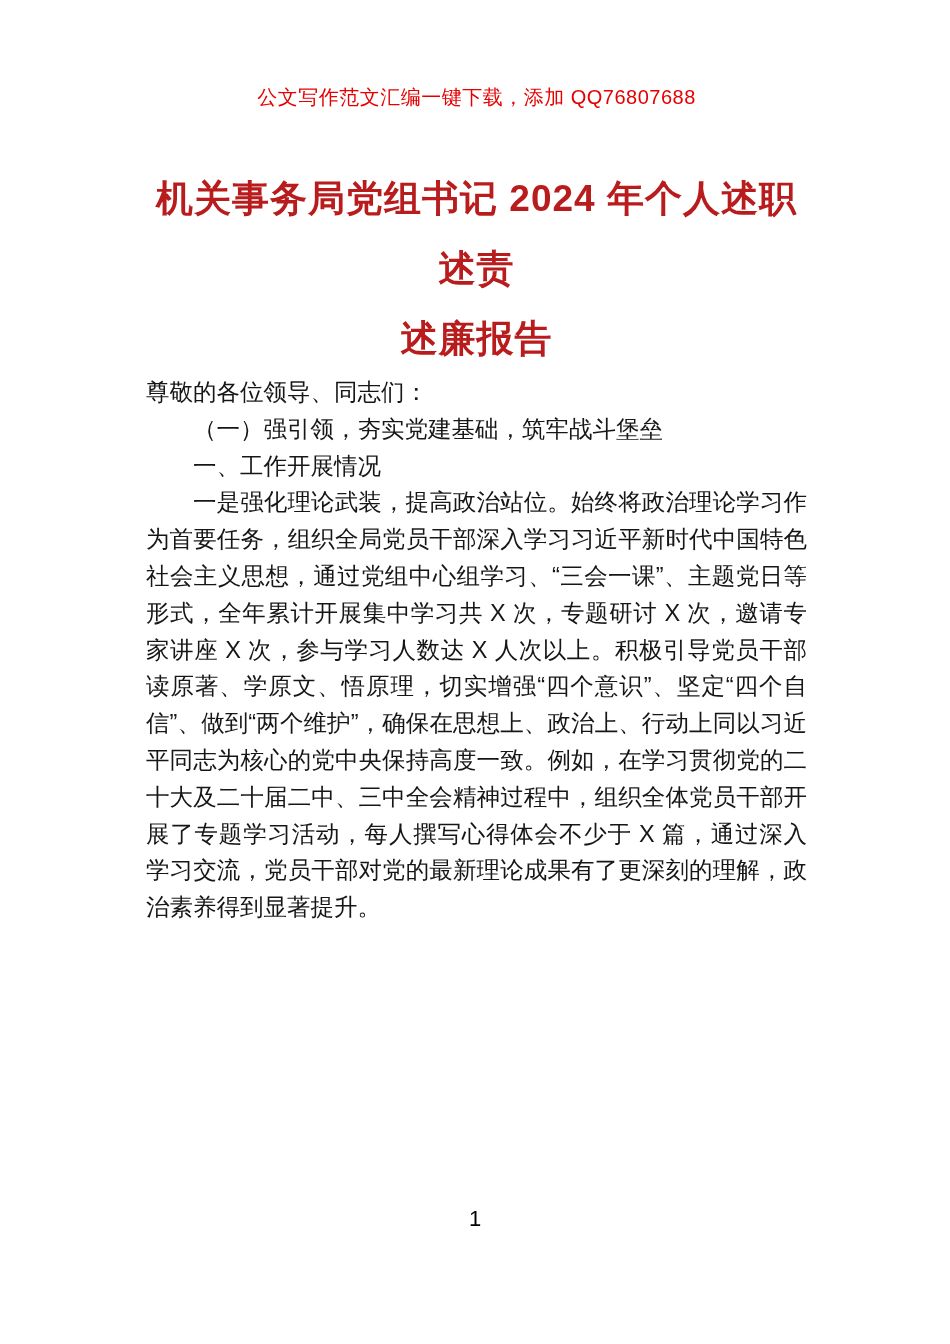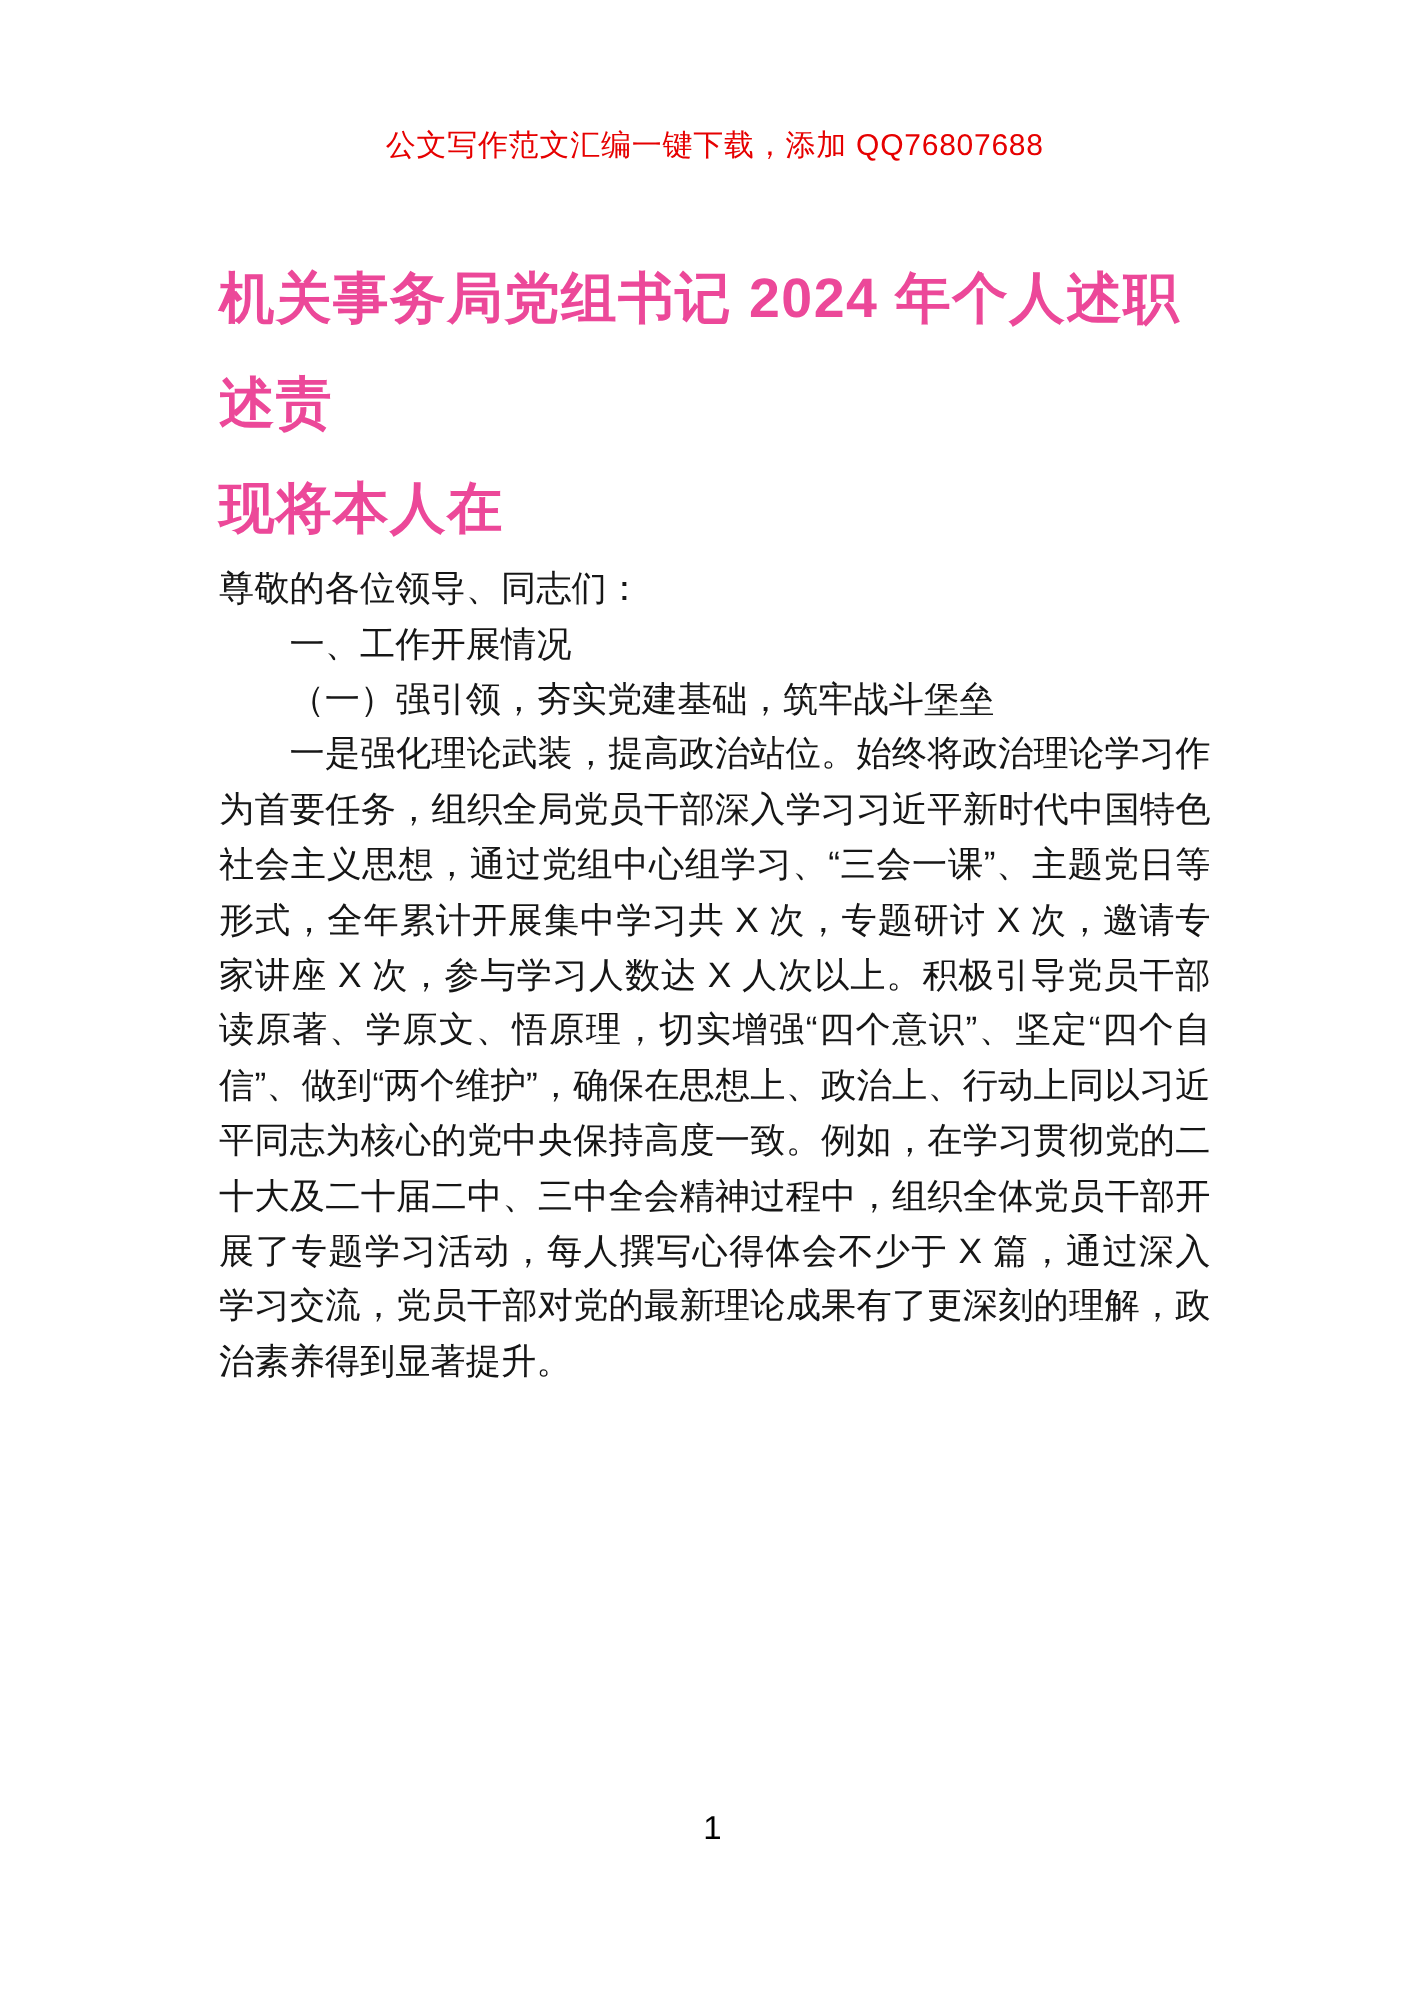--- a/index.html
+++ b/index.html
@@ -26,24 +26,25 @@
   }
   .notice {
     text-align: center;
     color: var(--accent);
     font-size: 20px;
     line-height: 26px;
     letter-spacing: 0.5px;
   }
   .title {
     margin-top: 54px;
+    text-align: center;
     font-size: 37px;
     font-weight: 700;
     line-height: 70px;
-    color: #ec4899;
+    color: #b91c1c;
     letter-spacing: 1px;
   }
   .doc-body {
     font-size: 23.5px;
     line-height: 36.8px;
     text-align: justify;
     text-justify: inter-ideograph;
     color: #161616;
   }
   .doc-body p { margin: 0; }
@@ -60,25 +61,25 @@
 </style>
 </head>
 <body>
 
 <div class="page">
 
   <div class="notice">公文写作范文汇编一键下载，添加 QQ76807688</div>
 
   <div class="title">
     <div>机关事务局党组书记 2024 年个人述职述责</div>
-    <div>现将本人在</div>
+    <div>述廉报告</div>
   </div>
 
   <div class="doc-body">
     <p>尊敬的各位领导、同志们：</p>
+    <p class="indent">（一）强引领，夯实党建基础，筑牢战斗堡垒</p>
     <p class="indent">一、工作开展情况</p>
-    <p class="indent">（一）强引领，夯实党建基础，筑牢战斗堡垒</p>
     <p class="indent">一是强化理论武装，提高政治站位。始终将政治理论学习作为首要任务，组织全局党员干部深入学习习近平新时代中国特色社会主义思想，通过党组中心组学习、“三会一课”、主题党日等形式，全年累计开展集中学习共 X 次，专题研讨 X 次，邀请专家讲座 X 次，参与学习人数达 X 人次以上。积极引导党员干部读原著、学原文、悟原理，切实增强“四个意识”、坚定“四个自信”、做到“两个维护”，确保在思想上、政治上、行动上同以习近平同志为核心的党中央保持高度一致。例如，在学习贯彻党的二十大及二十届二中、三中全会精神过程中，组织全体党员干部开展了专题学习活动，每人撰写心得体会不少于 X 篇，通过深入学习交流，党员干部对党的最新理论成果有了更深刻的理解，政治素养得到显著提升。</p>
   </div>
 
   <div class="page-number">1</div>
 
 </div>
 
 </body></html>

